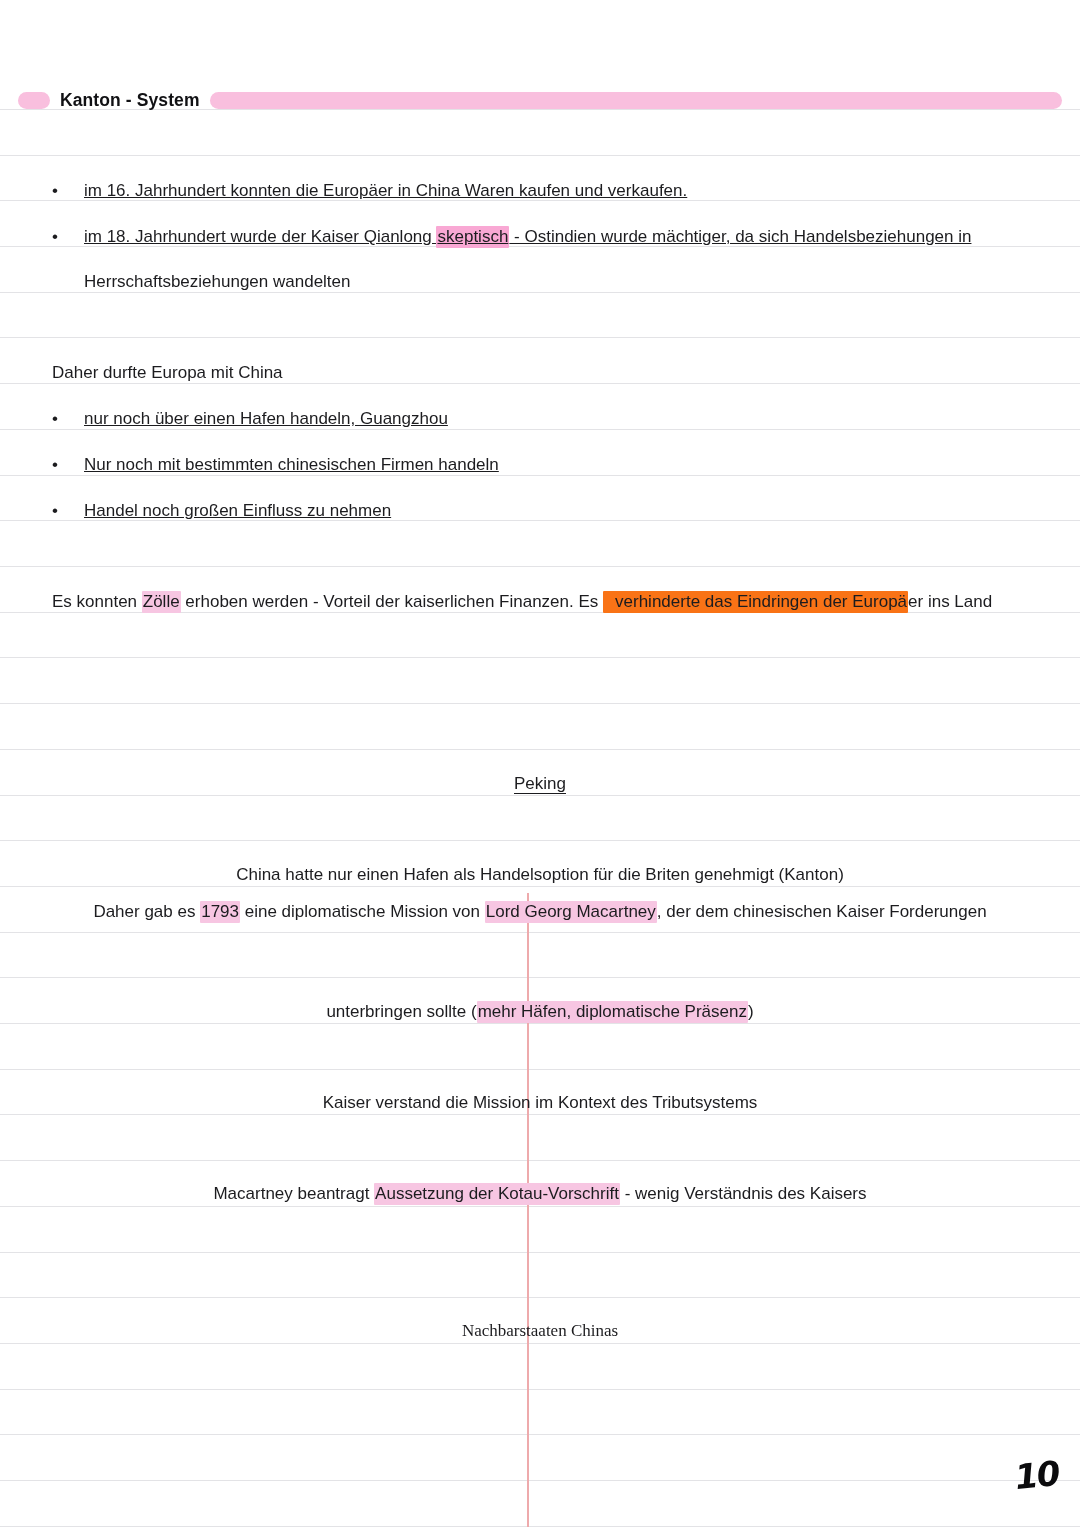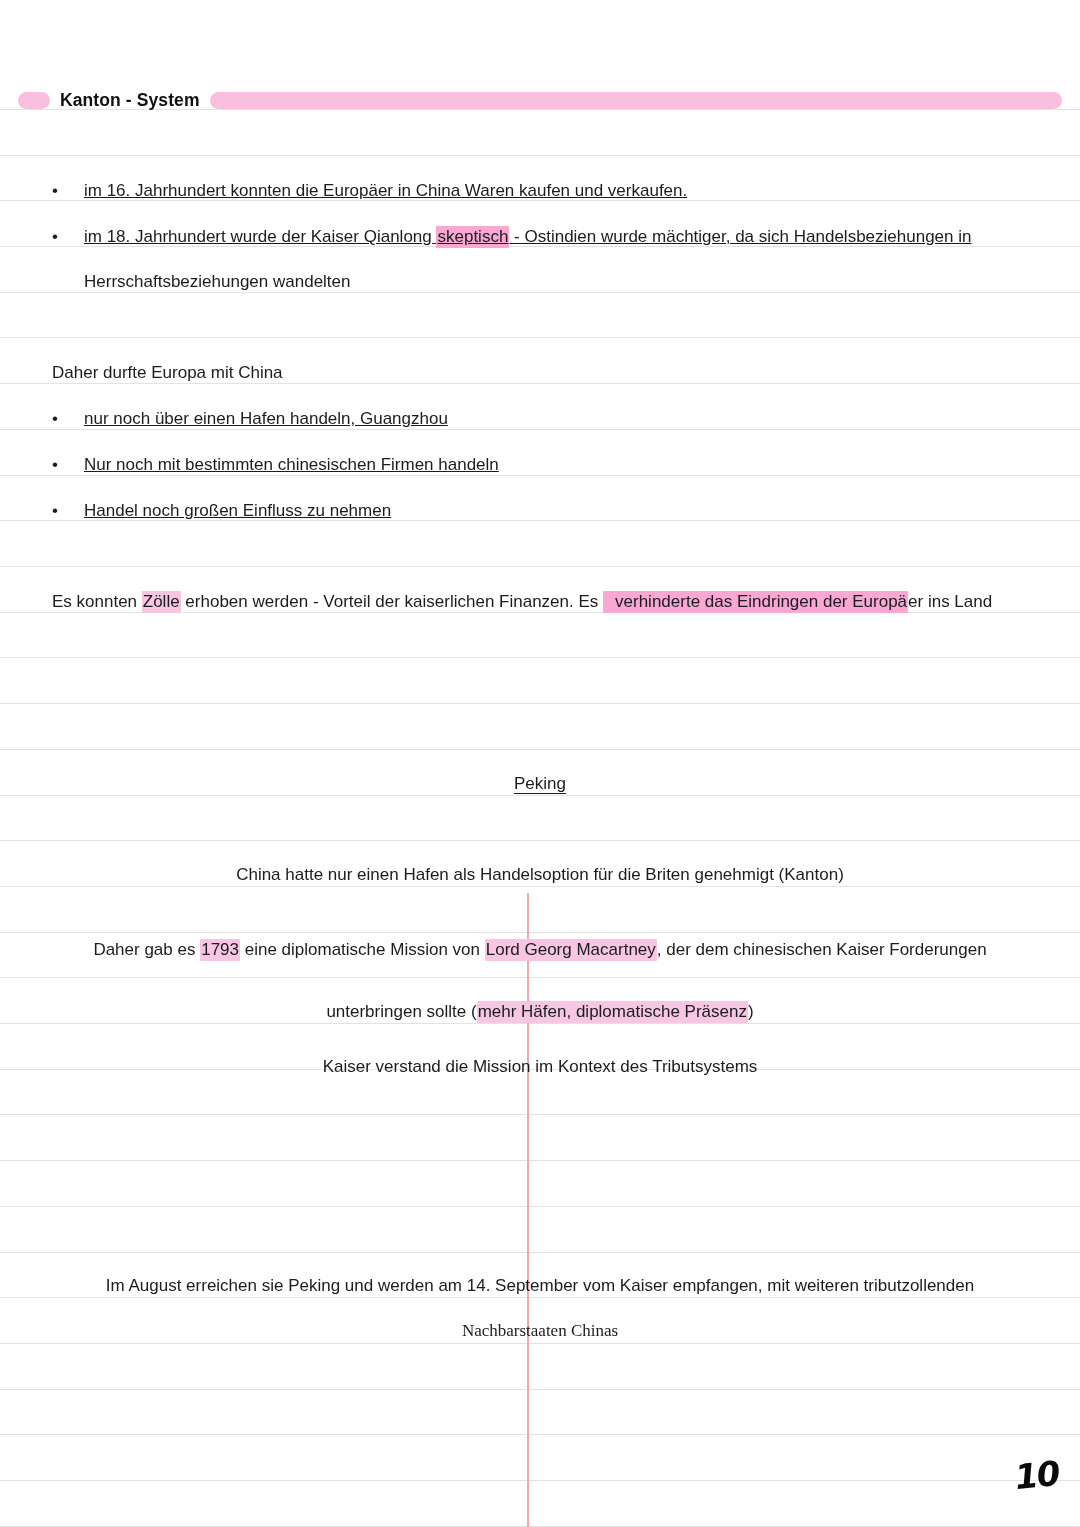--- a/index.html
+++ b/index.html
@@ -216,32 +216,32 @@
     <div class="bullet" style="left:52px; top:454px;">
       <span class="dot">•</span>
       <span class="btext">Nur noch mit bestimmten chinesischen Firmen handeln</span>
     </div>
 
     <div class="bullet" style="left:52px; top:500px;">
       <span class="dot">•</span>
       <span class="btext">Handel noch großen Einfluss zu nehmen</span>
     </div>
 
-    <div class="line" style="left:52px; top:591px;">Es konnten <mark class="hl" style="background: rgb(247, 198, 226);">Zölle</mark> erhoben werden - Vorteil der kaiserlichen Finanzen. Es <mark class="hl" style="background: #f9a8d4; padding-left: 12px;">verhinderte das Eindringen der Europä</mark>er ins Land</div>
+    <div class="line" style="left:52px; top:591px;">Es konnten <mark class="hl" style="background: rgb(247, 198, 226);">Zölle</mark> erhoben werden - Vorteil der kaiserlichen Finanzen. Es <mark class="hl" style="background: #f97316; padding-left: 12px;">verhinderte das Eindringen der Europä</mark>er ins Land</div>
 
 
     <div class="centered underlined" style="top:773px;">Peking</div>
 
     <div class="centered" style="top:864px;">China hatte nur einen Hafen als Handelsoption für die Briten genehmigt (Kanton)</div>
 
-    <div class="centered" style="top:939px;">Daher gab es <mark class="hl" style="background: rgb(247, 198, 226);">1793</mark> eine diplomatische Mission von <mark class="hl" style="background: rgb(247, 198, 226);">Lord Georg Macartney</mark>, der dem chinesischen Kaiser Forderungen</div>
+    <div class="centered" style="top:901px;">Daher gab es <mark class="hl" style="background: rgb(247, 198, 226);">1793</mark> eine diplomatische Mission von <mark class="hl" style="background: rgb(247, 198, 226);">Lord Georg Macartney</mark>, der dem chinesischen Kaiser Forderungen</div>
     <div class="centered" style="top:1001px;">unterbringen sollte (<mark class="hl" style="background: rgb(247, 198, 226);">mehr Häfen, diplomatische Präsenz</mark>)</div>
 
-    <div class="centered" style="top:1056px;">Kaiser verstand die Mission im Kontext des Tributsystems</div>
-
-
-    <div class="centered" style="top:1275px;">Im August erreichen sie Peking und werden am 14. September vom Kaiser empfangen, mit weiteren tributzollenden</div>
+    <div class="centered" style="top:1092px;">Kaiser verstand die Mission im Kontext des Tributsystems</div>
+
+    <div class="centered" style="top:1183px;">Macartney beantragt <mark class="hl" style="background: rgb(247, 198, 226);">Aussetzung der Kotau-Vorschrift</mark> - wenig Verständnis des Kaisers</div>
+
     <div class="centered" style="top:1320px;font-family:Liberation Serif, serif;">Nachbarstaaten Chinas</div>
 
     <div id="page-number">10</div>
 
   </div>
 </div>
 
 </body></html>

